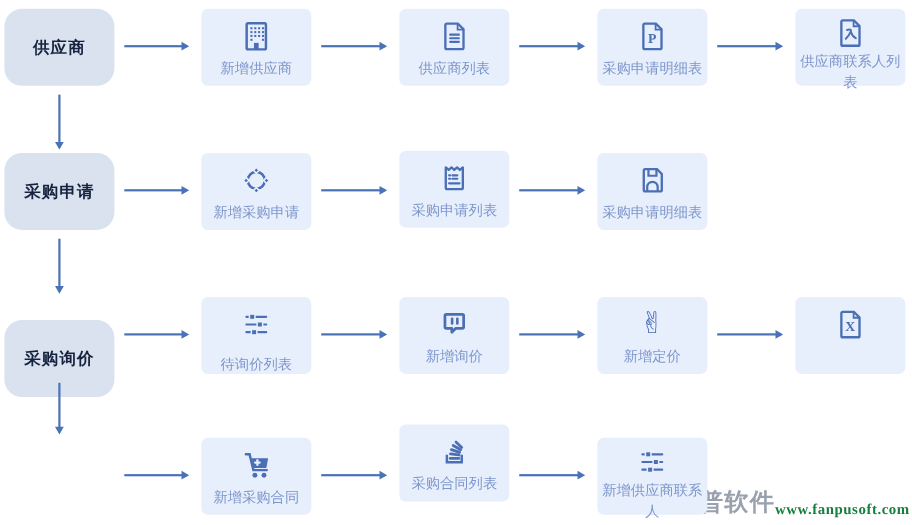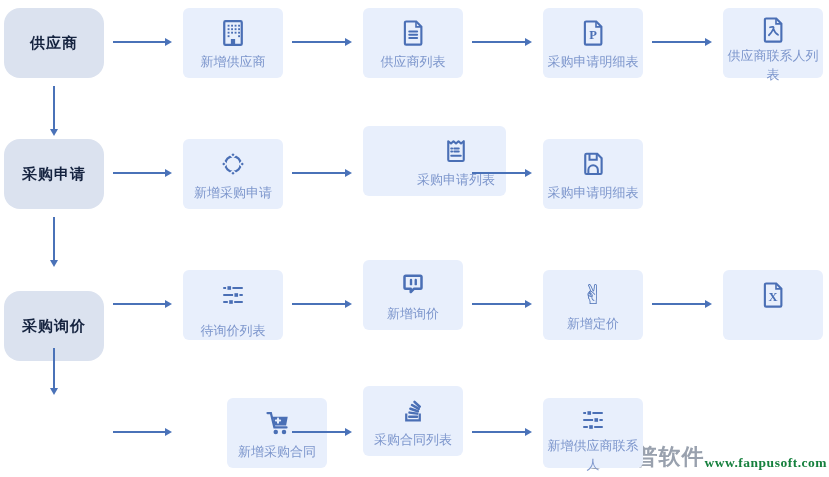--- a/index.html
+++ b/index.html
@@ -127,21 +127,21 @@
             <rect x="10.5" y="3.1" width="3" height="3" transform="rotate(45 12 4.6)"></rect>
             <rect x="17.9" y="10.5" width="3" height="3" transform="rotate(45 19.4 12)"></rect>
             <rect x="10.5" y="17.9" width="3" height="3" transform="rotate(45 12 19.4)"></rect>
             <rect x="3.1" y="10.5" width="3" height="3" transform="rotate(45 4.6 12)"></rect>
           </g>
         </svg>
       </div>
       <div class="nlabel">新增采购申请</div>
     </div>
     <div class="harrow" style="left: 292px; top: 172px; width: 58px;"></div>
-    <div class="node" style="left: 363px; top: 126px; padding-left: 43px;">
+    <div class="node" style="left: 363px; top: 137px;">
       <div class="icon">
         <svg width="30" height="30" viewBox="0 0 24 24" fill="none" stroke="currentColor">
           <path d="M5.8 4.2 L8 6 L10 4.2 L12 6 L14 4.2 L16 6 L18.2 4.2 V19 A1 1 0 0 1 17.2 20 H6.8 A1 1 0 0 1 5.8 19 Z" stroke-width="1.7" stroke-linejoin="round"></path>
           <g stroke-width="1.6" stroke-linecap="round">
             <line x1="8.2" y1="9.9" x2="8.9" y2="9.9"></line>
             <line x1="10.6" y1="9.9" x2="14.2" y2="9.9"></line>
             <line x1="8.2" y1="12.4" x2="8.9" y2="12.4"></line>
             <line x1="10.6" y1="12.4" x2="14.2" y2="12.4"></line>
             <line x1="8.2" y1="15.7" x2="15.8" y2="15.7"></line>
           </g>
@@ -176,21 +176,21 @@
           <g fill="currentColor" stroke="#e8effc" stroke-width="1.1">
             <rect x="7" y="4.4" width="4" height="4"></rect>
             <rect x="12.6" y="10" width="4" height="4"></rect>
             <rect x="8.4" y="15.6" width="4" height="4"></rect>
           </g>
         </svg>
       </div>
       <div class="nlabel">待询价列表</div>
     </div>
     <div class="harrow" style="left: 292px; top: 303px; width: 58px;"></div>
-    <div class="node" style="left: 363px; top: 260px; align-items: center;">
+    <div class="node" style="left: 363px; top: 270px; align-items: center;">
       <div class="icon">
         <svg width="30" height="30" viewBox="0 0 24 24" fill="none" stroke="currentColor" stroke-linejoin="round">
           <path d="M6.2 4.6 H17.8 A1 1 0 0 1 18.8 5.6 V13.9 A1 1 0 0 1 17.8 14.9 H12.9 L10.2 17.6 V14.9 H6.2 A1 1 0 0 1 5.2 13.9 V5.6 A1 1 0 0 1 6.2 4.6 Z" stroke-width="2"></path>
           <g stroke-width="1.9" stroke-linecap="round">
             <line x1="10.4" y1="7.9" x2="10.4" y2="11.3"></line>
             <line x1="14.2" y1="7.9" x2="14.2" y2="11.3"></line>
           </g>
         </svg>
       </div>
       <div class="nlabel">新增询价</div>
@@ -207,21 +207,21 @@
       <div class="icon">
         <svg width="30" height="30" viewBox="0 0 24 24">
           <path d="M6.5 2.8 H14.6 L18.7 6.9 V20.3 A1 1 0 0 1 17.7 21.3 H6.5 A1 1 0 0 1 5.5 20.3 V3.8 A1 1 0 0 1 6.5 2.8 Z" fill="none" stroke="currentColor" stroke-width="1.7"></path>
           <path d="M14.4 3.1 V7.1 H18.5" fill="none" stroke="currentColor" stroke-width="1.3"></path>
           <text x="12" y="17" text-anchor="middle" font-family="Liberation Serif,serif" font-weight="bold" font-size="10" fill="currentColor">X</text>
         </svg>
       </div>
     </div>
     <div class="varrow" style="left: 53px; top: 348px; height: 45px;"></div>
     <div class="harrow" style="left: 113px; top: 431px; width: 57px;"></div>
-    <div class="node" style="left: 183px; top: 398px; margin-left: 44px;">
+    <div class="node" style="left: 183px; top: 398px;">
       <div class="icon">
         <svg width="30" height="30" viewBox="0 0 24 24">
           <g fill="currentColor">
             <path d="M8.6 6.9 H20.6 L19.3 14 H9.9 Z"></path>
             <circle cx="11" cy="19.2" r="1.8"></circle>
             <circle cx="17.6" cy="19.2" r="1.8"></circle>
           </g>
           <path d="M4.4 4 H7.1 L9.9 15.5 H19.6" fill="none" stroke="currentColor" stroke-width="1.8" stroke-linecap="round"></path>
           <g stroke="#e8effc" stroke-width="1.6" stroke-linecap="round">
             <line x1="11.1" y1="10" x2="14.5" y2="10"></line>

